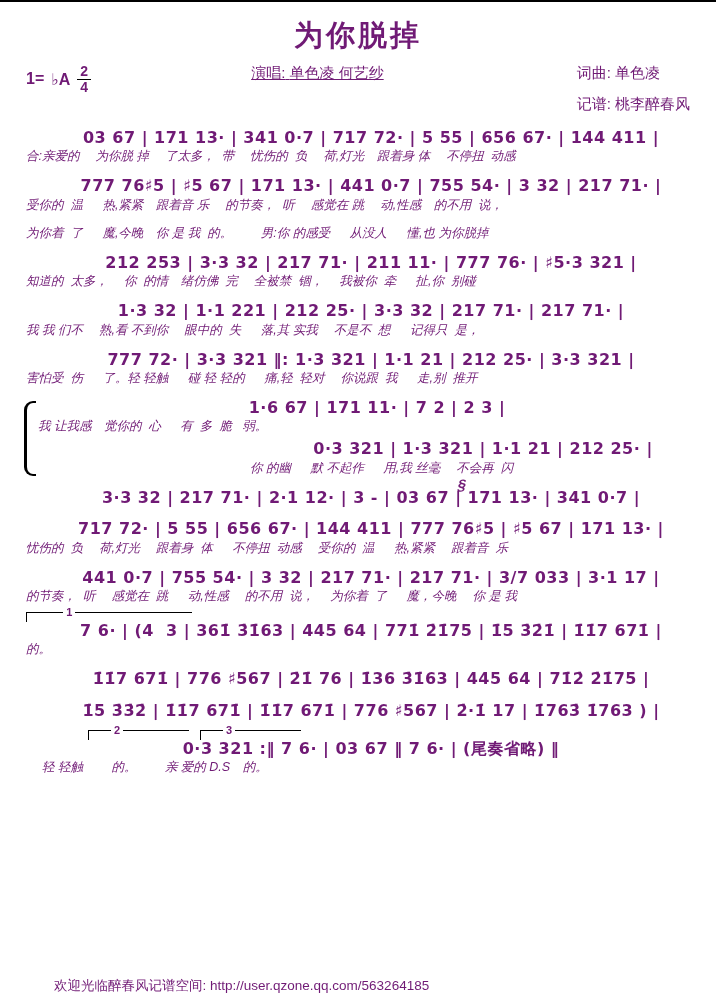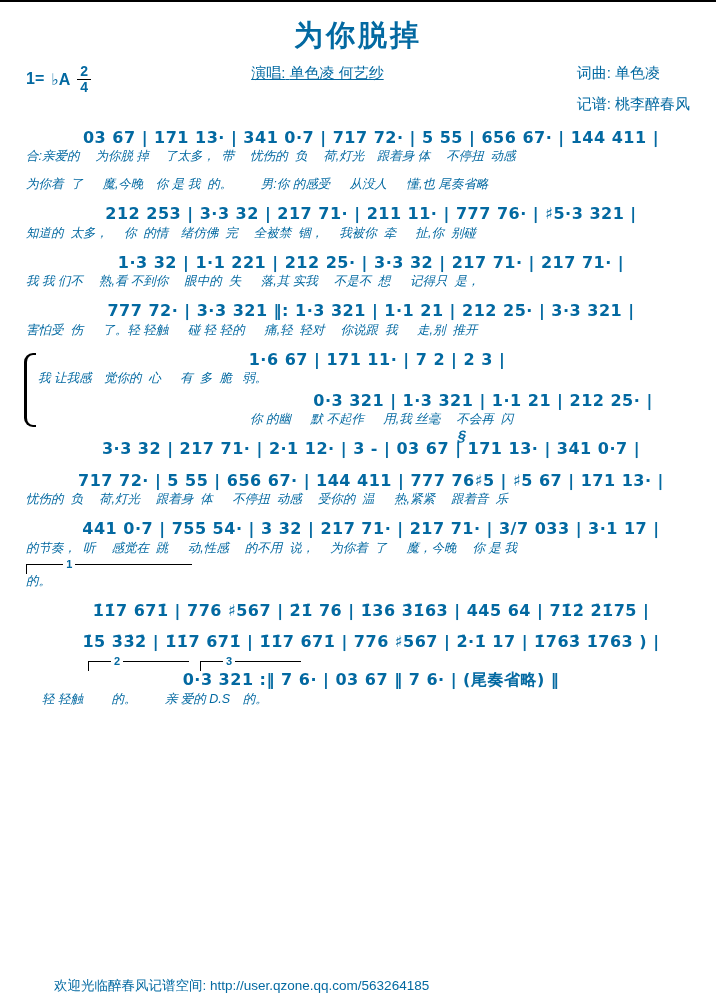--- a/index.html
+++ b/index.html
@@ -1,16 +1,16 @@
 <!DOCTYPE html>
 <html><head>
 <meta charset="utf-8">
 <style>
   html,body{margin:0;padding:0;background:#fff;}
-  .page{position:relative;width:716px;height:995px;background:#ffffff;color:#0369a1;
+  .page{position:relative;width:716px;height:995px;background:#ffffff;color:#701a75;
         font-family:"Liberation Sans","DejaVu Sans",sans-serif;overflow:hidden;}
   .top-rule{position:absolute;top:0;left:0;width:716px;height:2px;background:#000;}
   .title{margin:16px 0 0;text-align:center;font-size:29px;font-weight:bold;letter-spacing:3px;}
   .meta{display:flex;align-items:flex-start;padding:8px 26px 0 26px;font-size:15px;}
   .keysig{display:flex;align-items:center;gap:7px;font-weight:bold;font-size:16px;white-space:nowrap;}
   .tsig{display:inline-flex;flex-direction:column;align-items:center;line-height:1.05;font-size:14px;font-weight:bold;}
   .tsig .num{border-bottom:1.5px solid #000;padding:0 3px;}
   .performer{margin-left:160px;white-space:nowrap;text-decoration:underline;}
   .rightcol{margin-left:auto;display:flex;flex-direction:column;gap:12px;white-space:nowrap;}
   .score{padding:2px 0 0 26px;}
@@ -62,23 +62,27 @@
     </div>
   </div>
 
   <div class="score">
 
     <div class="line">
       <div class="notes">03 67 | 171 13· | 341 0·7 | 717 72· | 5 55 | 656 67· | 144 411 |</div>
       <div class="lyrics">合:亲爱的　 为你脱 掉　 了太多，  带　 忧伤的  负　 荷,灯光　跟着身 体　 不停扭  动感</div>
     </div>
 
+    <div class="line">
+      <div class="notes">777 76♯5 | ♯5 67 | 171 13· | 441 0·7 | 755 54· | 3 32 | 217 71· |</div>
+      <div class="lyrics">受你的  温　  热,紧紧　跟着音 乐　 的节奏，  听　 感觉在 跳　 动,性感　的不用  说，</div>
+    </div>
 
     <div class="line">
-      <div class="lyrics">为你着  了　  魔,今晚　你 是 我  的。　　 男:你 的感受　  从没人　  懂,也 尾奏省略</div>
+      <div class="lyrics">为你着  了　  魔,今晚　你 是 我  的。　　 男:你 的感受　  从没人　  懂,也 为你脱掉</div>
     </div>
 
     <div class="line">
       <div class="notes">212 253 | 3·3 32 | 217 71· | 211 11· | 777 76· | ♯5·3 321 |</div>
       <div class="lyrics">知道的  太多，　 你  的情　绪仿佛  完　 全被禁  锢，　 我被你  牵　  扯,你  别碰</div>
     </div>
 
     <div class="line">
       <div class="notes">1·3 32 | 1·1 221 | 212 25· | 3·3 32 | 217 71· | 217 71· |</div>
       <div class="lyrics">我 我 们不　 熟,看 不到你　 眼中的  失　  落,其 实我　 不是不  想　  记得只  是，</div>
@@ -113,20 +117,21 @@
 
     <div class="line">
       <div class="notes">441 0·7 | 755 54· | 3 32 | 217 71· | 217 71· | 3/7 033 | 3·1 17 |</div>
       <div class="lyrics">的节奏，  听　 感觉在  跳　  动,性感　 的不用  说，　 为你着  了　  魔，今晚　 你 是 我</div>
     </div>
 
     <div class="line" style="margin-top:18px;">
       <div class="volta" style="left:0;width:165px;">
         <span>1</span>
       </div>
+      <div class="notes">7 6· | (4  3 | 361̇ 3̇1̇63 | 445 64 | 771̇ 2̇1̇75 | 1̇5 3̇2̇1̇ | 1̇1̇7 671̇ |</div>
       <div class="lyrics">的。</div>
     </div>
 
     <div class="line">
       <div class="notes">1̇1̇7 671̇ | 776 ♯567 | 2̇1̇ 76 | 1̇36 3̇1̇63 | 445 64 | 71̇2̇ 2̇1̇75 |</div>
     </div>
 
     <div class="line">
       <div class="notes">1̇5 3̇3̇2̇ | 1̇1̇7 671̇ | 1̇1̇7 671̇ | 776 ♯567 | 2̇·1̇ 17 | 1̇763̇ 1̇763 ) |</div>
     </div>

